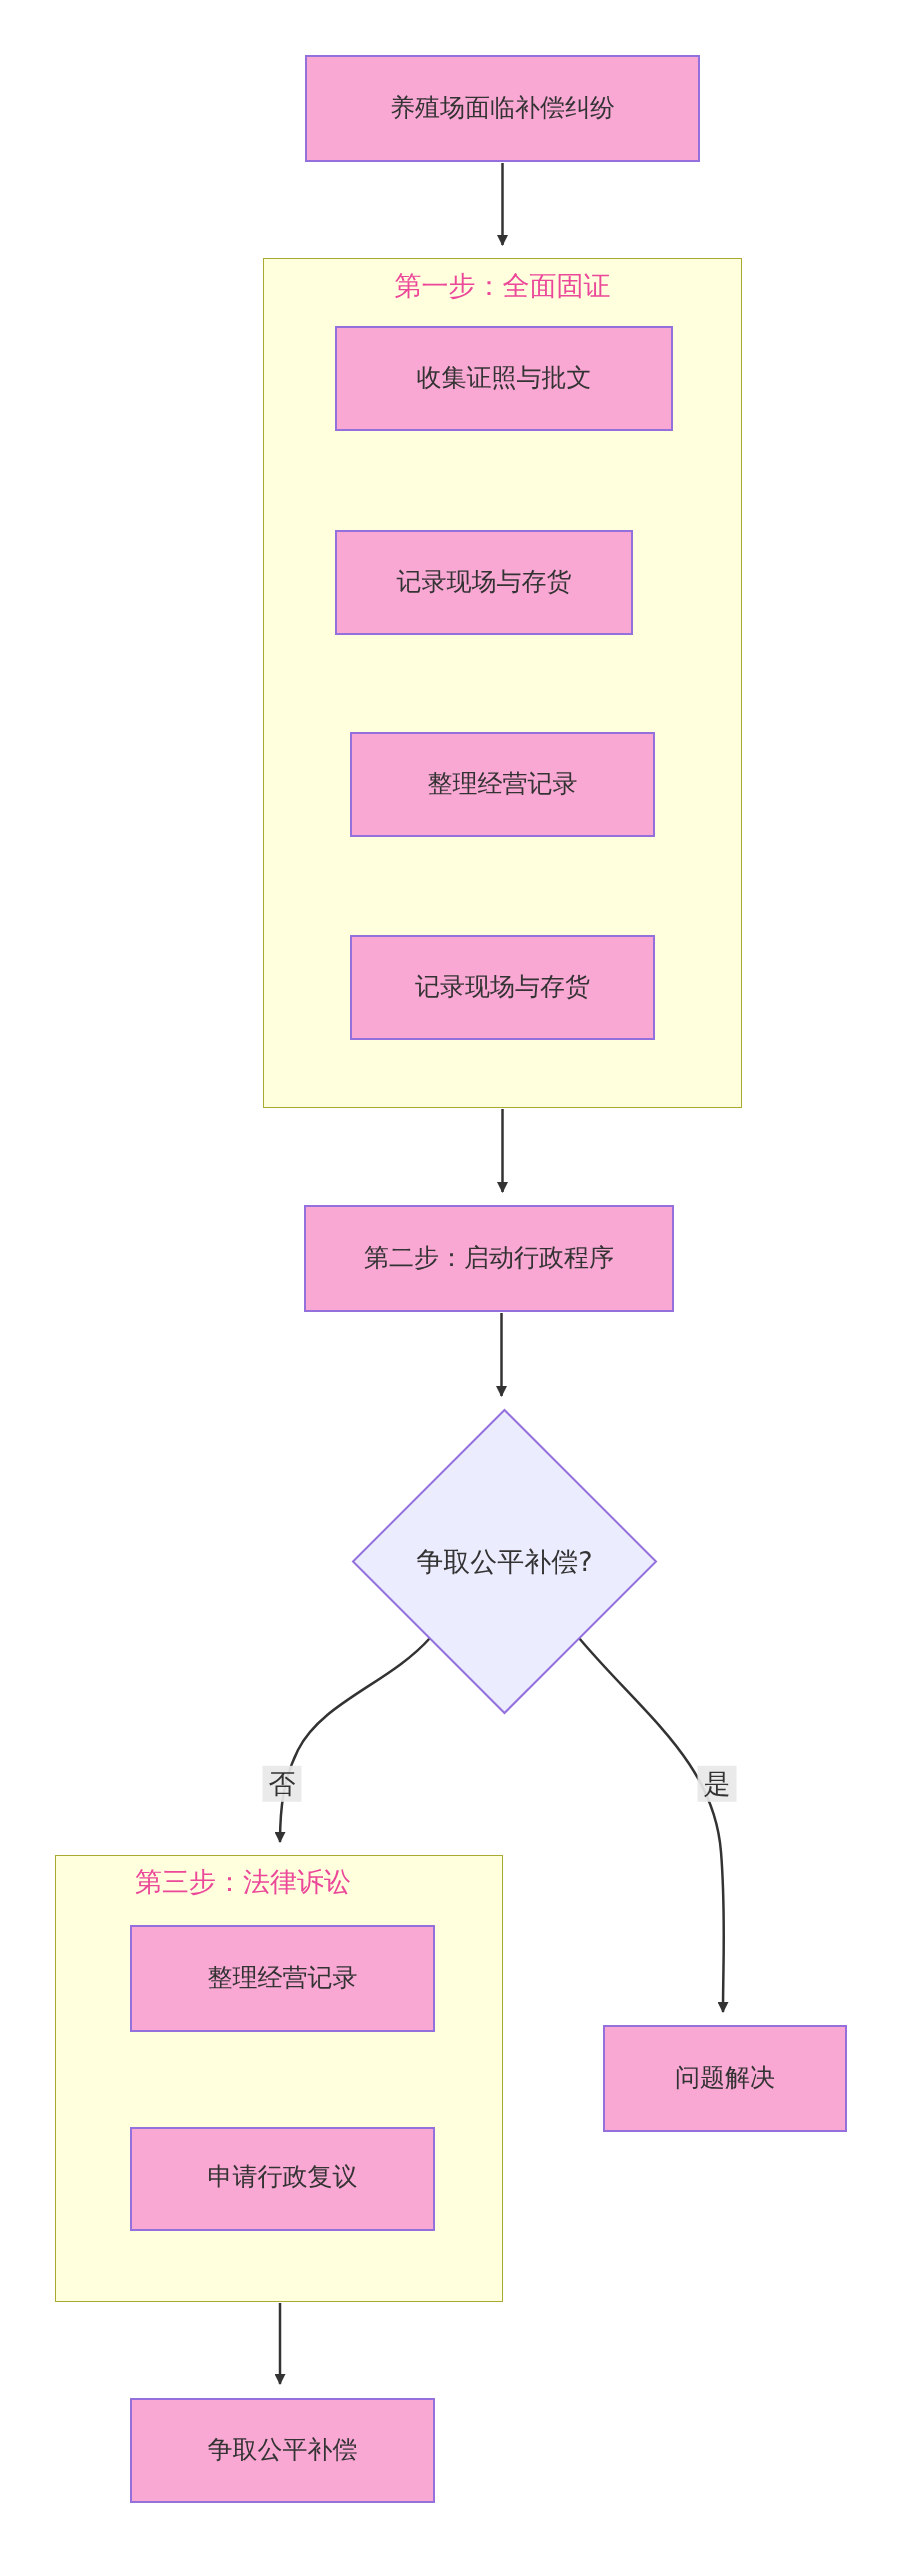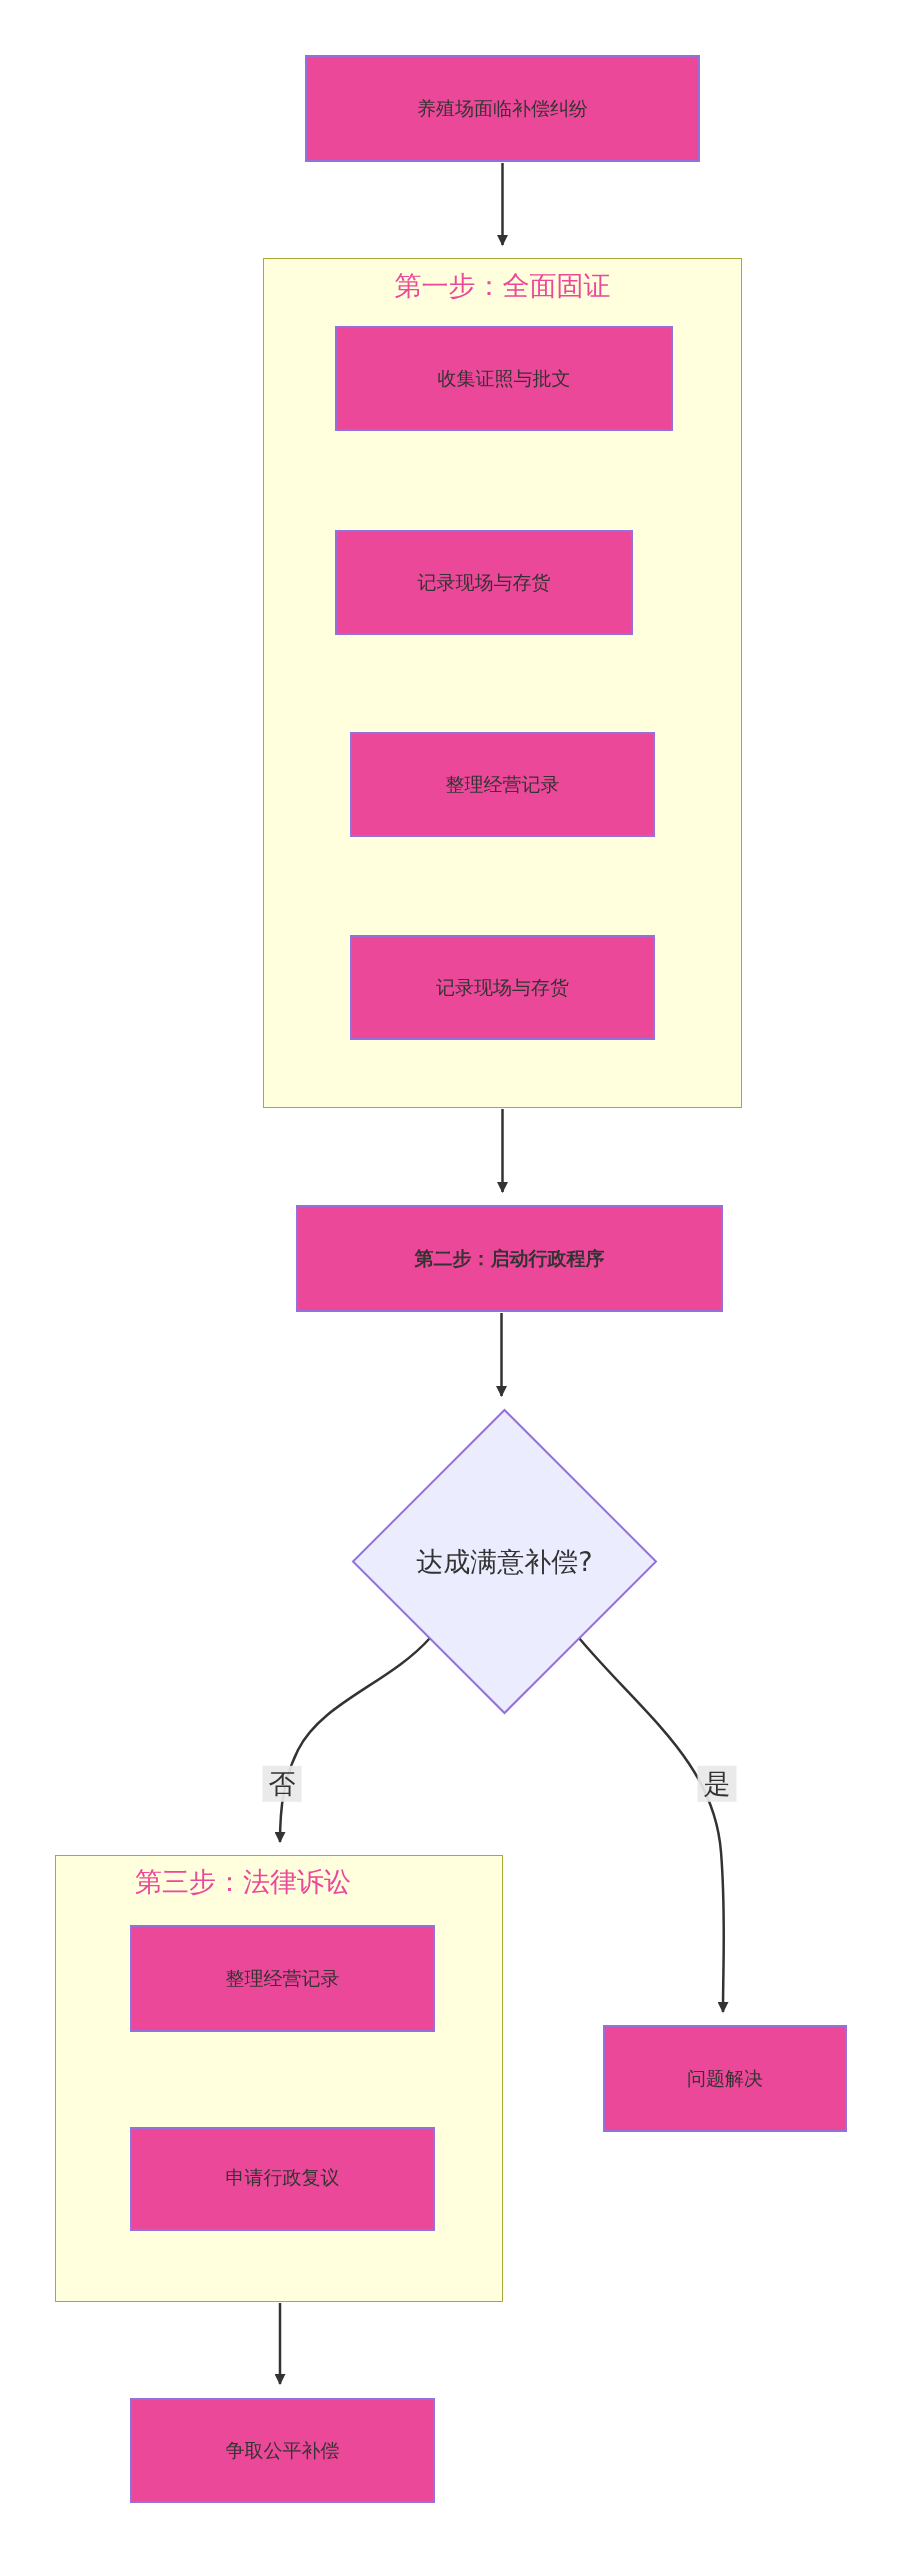--- a/index.html
+++ b/index.html
@@ -27,27 +27,27 @@
   .cluster-title {
     position: absolute;
     top: 8px; left: 0; right: 0;
     text-align: center;
     font-size: 27px;
     color: #ec4899;
     z-index: 3;
   }
   .node {
     position: absolute;
-    background: #ec4899;
+    background: #f9a8d4;
     border: 2px solid #9370DB;
     box-sizing: border-box;
     display: flex;
     align-items: center;
     justify-content: center;
-    font-size: 19px;
+    font-size: 25px;
     color: #333333;
     text-align: center;
     z-index: 4;
     line-height: 1.3;
   }
   .diamond-label {
     position: absolute;
     left: 352px; top: 1409px;
     width: 305px; height: 305px;
     display: flex;
@@ -93,23 +93,23 @@
   <div class="node" style="left:305px; top:55px; width:395px; height:107px;">养殖场面临补偿纠纷</div>
 
   <div class="cluster" style="left:263px; top:258px; width:479px; height:850px;"></div>
   <div class="cluster-title" style="left:263px; top:268px; width:479px;">第一步：全面固证</div>
 
   <div class="node" style="left:335px; top:326px; width:338px; height:105px;">收集证照与批文</div>
   <div class="node" style="left:335px; top:530px; width:298px; height:105px;">记录现场与存货</div>
   <div class="node" style="left:350px; top:732px; width:305px; height:105px;">整理经营记录</div>
   <div class="node" style="left:350px; top:935px; width:305px; height:105px;">记录现场与存货</div>
 
-  <div class="node" style="left:296px; top:1205px; width:427px; height:107px;font-weight:bold;">第二步：启动行政程序</div>
+  <div class="node" style="left:304px; top:1205px; width:370px; height:107px;">第二步：启动行政程序</div>
 
-  <div class="diamond-label">达成满意补偿?</div>
+  <div class="diamond-label">争取公平补偿?</div>
 
   <div class="edge-label" style="left:282px; top:1784px;">否</div>
   <div class="edge-label" style="left:717px; top:1784px;">是</div>
 
   <div class="cluster" style="left:55px; top:1855px; width:448px; height:447px;"></div>
   <div class="cluster-title" style="left:55px; top:1864px; width:376px;">第三步：法律诉讼</div>
 
   <div class="node" style="left:130px; top:1925px; width:305px; height:107px;">整理经营记录</div>
   <div class="node" style="left:130px; top:2127px; width:305px; height:104px;font-family:Liberation Mono, monospace;">申请行政复议</div>
 

